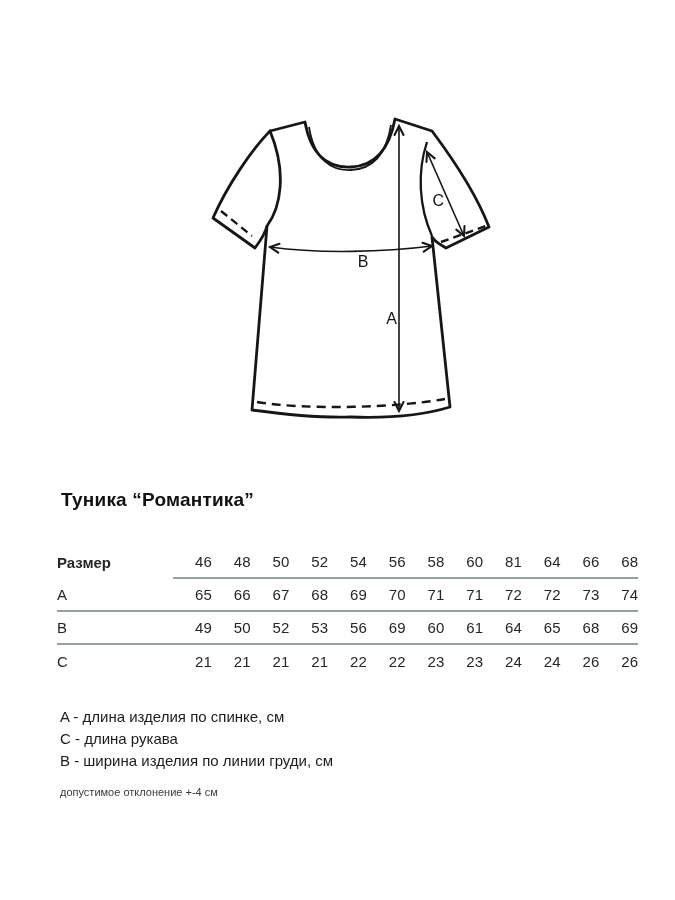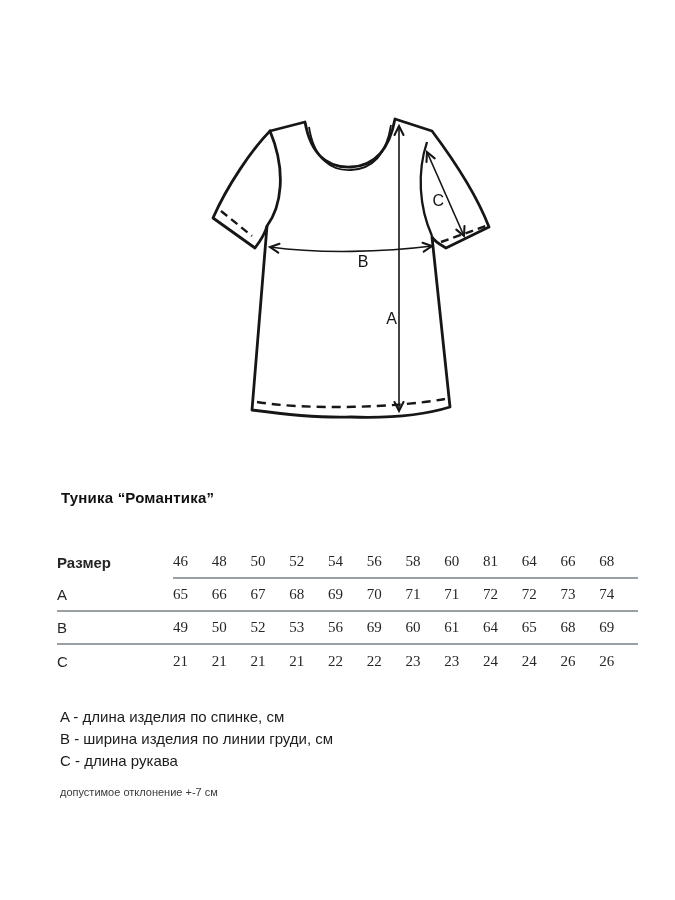--- a/index.html
+++ b/index.html
@@ -3,27 +3,27 @@
 <meta charset="utf-8">
 <style>
   html,body { margin:0; padding:0; background:#ffffff; }
   .page {
     position:relative; width:675px; height:900px; background:#ffffff;
     font-family:"Liberation Sans", sans-serif; overflow:hidden;
   }
   .diagram-svg { position:absolute; left:0; top:0; }
   .title {
     position:absolute; left:61px; top:489px; margin:0;
-    font-size:15px; font-weight:700; color:#111; letter-spacing:0.2px;
+    font-size:19px; font-weight:700; color:#111; letter-spacing:0.2px;
   }
   .size-table { position:absolute; left:57px; top:546px; width:581px; color:#262626; font-size:15px; }
   .trow { display:flex; align-items:center; height:33px; box-sizing:border-box;gap:48px; }
   .row-label { flex:0 0 68px; width:68px; }
   .row-values { flex:1 1 auto; display:flex; height:100%; align-items:center; box-sizing:border-box; }
-  .cell { flex:1; text-align:left;font-family:Liberation Serif, serif; }
+  .cell { flex:1; text-align:right; }
   .trow.header .row-label { font-weight:700; }
   .rule-values .row-values { border-bottom:2px solid #98a0a4; }
   .rule-full { border-bottom:2px solid #98a0a4; }
   .legend { position:absolute; left:60px; top:706px; font-size:15px; color:#1c1c1c; }
   .legend div { line-height:22px; }
   .note { position:absolute; left:60px; top:786px; font-size:11px; color:#3a3a3a; }
   .svg-label { font-family:"Liberation Sans", sans-serif; font-size:16px; fill:#141414; }
 </style>
 </head>
 <body>
@@ -129,19 +129,19 @@
           <div class="cell">24</div>
           <div class="cell">24</div>
           <div class="cell">26</div>
           <div class="cell">26</div>
         </div>
     </div>
   </div>
 
   <div class="legend">
     <div>A - длина изделия по спинке, см</div>
+    <div>C - длина рукава</div>
     <div>B - ширина изделия по линии груди, см</div>
-    <div>C - длина рукава</div>
   </div>
 
-  <div class="note">допустимое отклонение +-7 см</div>
+  <div class="note">допустимое отклонение +-4 см</div>
 
 </div>
 
 </body></html>

